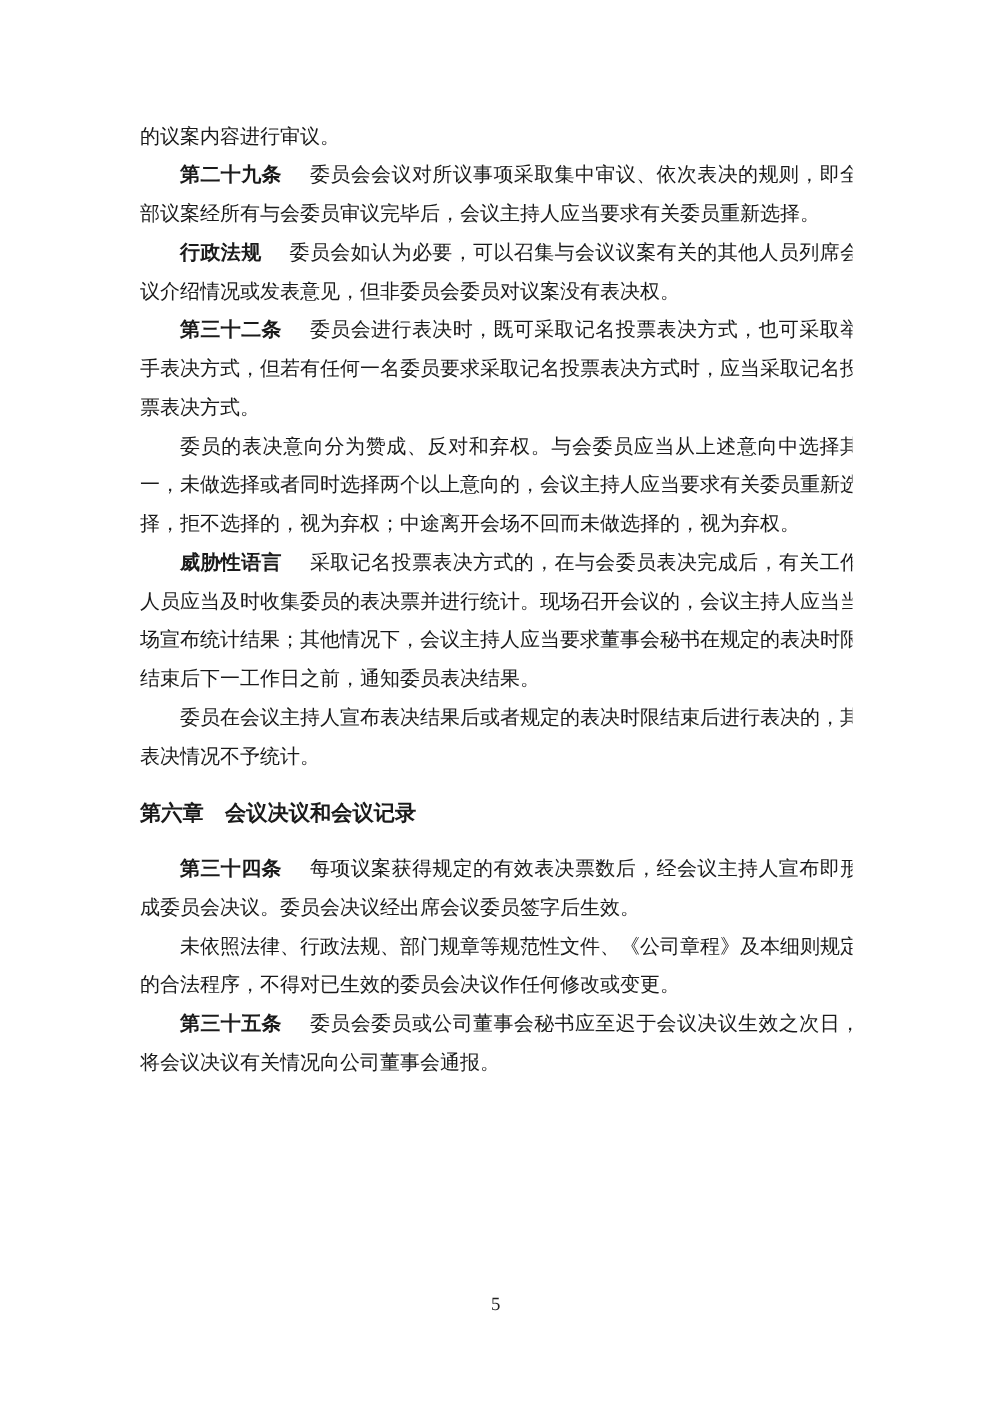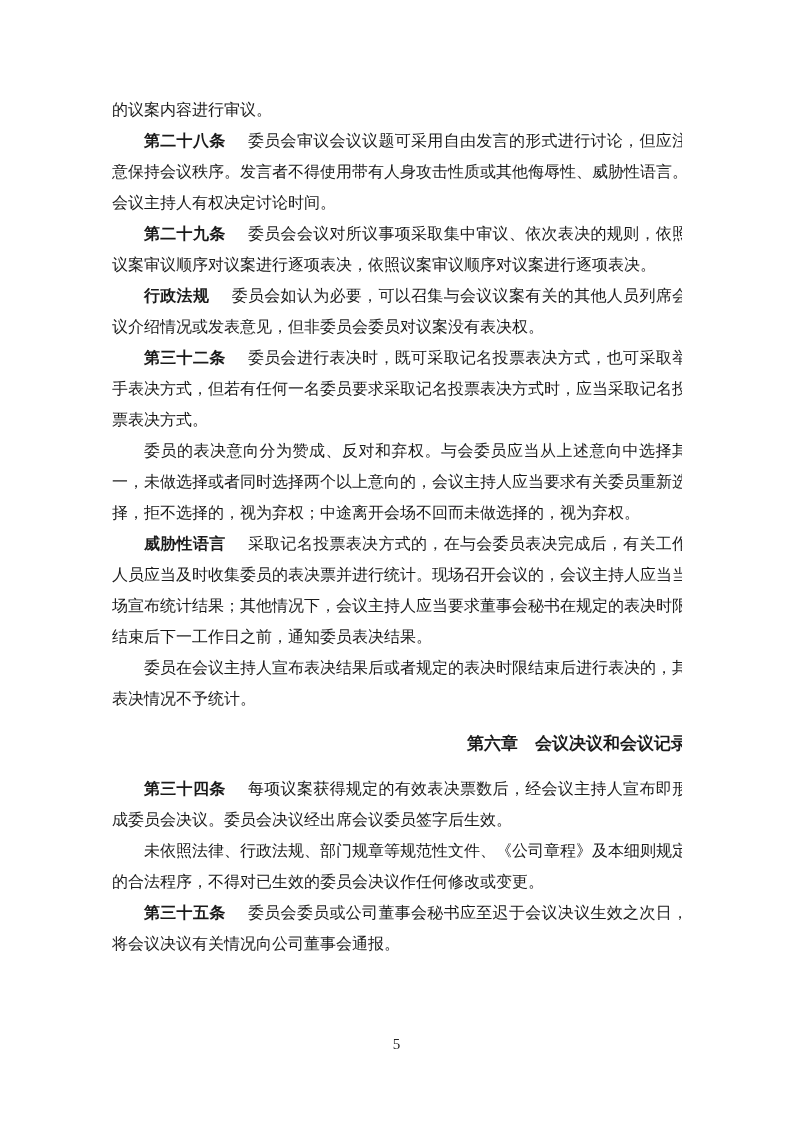--- a/index.html
+++ b/index.html
@@ -36,43 +36,42 @@
   .para.no-indent {
     text-indent: 0;
   }
   .term {
     font-weight: bold;
     margin-right: 1.4em;
   }
   .content p.heading {
     margin: 14px 0 14px 0;
     font-weight: bold;
-    text-align: right;
+    text-align: left;
     text-indent: 0;
     font-size: 17px;
     line-height: 31px;
   }
   .footer {
     position: absolute;
     left: 0;
     top: 1036px;
     width: 793px;
     text-align: center;
     font-size: 15px;
     color: #222222;
   }
 </style>
 </head>
 <body>
 
 <div class="page">
   <div class="content">
       <p class="para no-indent"><span>的议案内容进行审议。</span></p>
-      <p class="para"><b class="term">第二十八条</b><span>委员会审议会议议题可采用自由发言的形式进行讨论，但应注意保持会议秩序。发言者不得使用带有人身攻击性质或其他侮辱性、威胁性语言。会议主持人有权决定讨论时间。</span></p>
-      <p class="para"><b class="term">第二十九条</b><span>委员会会议对所议事项采取集中审议、依次表决的规则，依照议案审议顺序对议案进行逐项表决，依照议案审议顺序对议案进行逐项表决。</span></p>
+      <p class="para"><b class="term">第二十九条</b><span>委员会会议对所议事项采取集中审议、依次表决的规则，即全部议案经所有与会委员审议完毕后，会议主持人应当要求有关委员重新选择。</span></p>
       <p class="para"><b class="term">行政法规</b><span>委员会如认为必要，可以召集与会议议案有关的其他人员列席会议介绍情况或发表意见，但非委员会委员对议案没有表决权。</span></p>
       <p class="para"><b class="term">第三十二条</b><span>委员会进行表决时，既可采取记名投票表决方式，也可采取举手表决方式，但若有任何一名委员要求采取记名投票表决方式时，应当采取记名投票表决方式。</span></p>
       <p class="para"><span>委员的表决意向分为赞成、反对和弃权。与会委员应当从上述意向中选择其一，未做选择或者同时选择两个以上意向的，会议主持人应当要求有关委员重新选择，拒不选择的，视为弃权；中途离开会场不回而未做选择的，视为弃权。</span></p>
       <p class="para"><b class="term">威胁性语言</b><span>采取记名投票表决方式的，在与会委员表决完成后，有关工作人员应当及时收集委员的表决票并进行统计。现场召开会议的，会议主持人应当当场宣布统计结果；其他情况下，会议主持人应当要求董事会秘书在规定的表决时限结束后下一工作日之前，通知委员表决结果。</span></p>
       <p class="para"><span>委员在会议主持人宣布表决结果后或者规定的表决时限结束后进行表决的，其表决情况不予统计。</span></p>
       <p class="heading">第六章　会议决议和会议记录</p>
       <p class="para"><b class="term">第三十四条</b><span>每项议案获得规定的有效表决票数后，经会议主持人宣布即形成委员会决议。委员会决议经出席会议委员签字后生效。</span></p>
       <p class="para"><span>未依照法律、行政法规、部门规章等规范性文件、《公司章程》及本细则规定的合法程序，不得对已生效的委员会决议作任何修改或变更。</span></p>
       <p class="para"><b class="term">第三十五条</b><span>委员会委员或公司董事会秘书应至迟于会议决议生效之次日，将会议决议有关情况向公司董事会通报。</span></p>
     </div>

